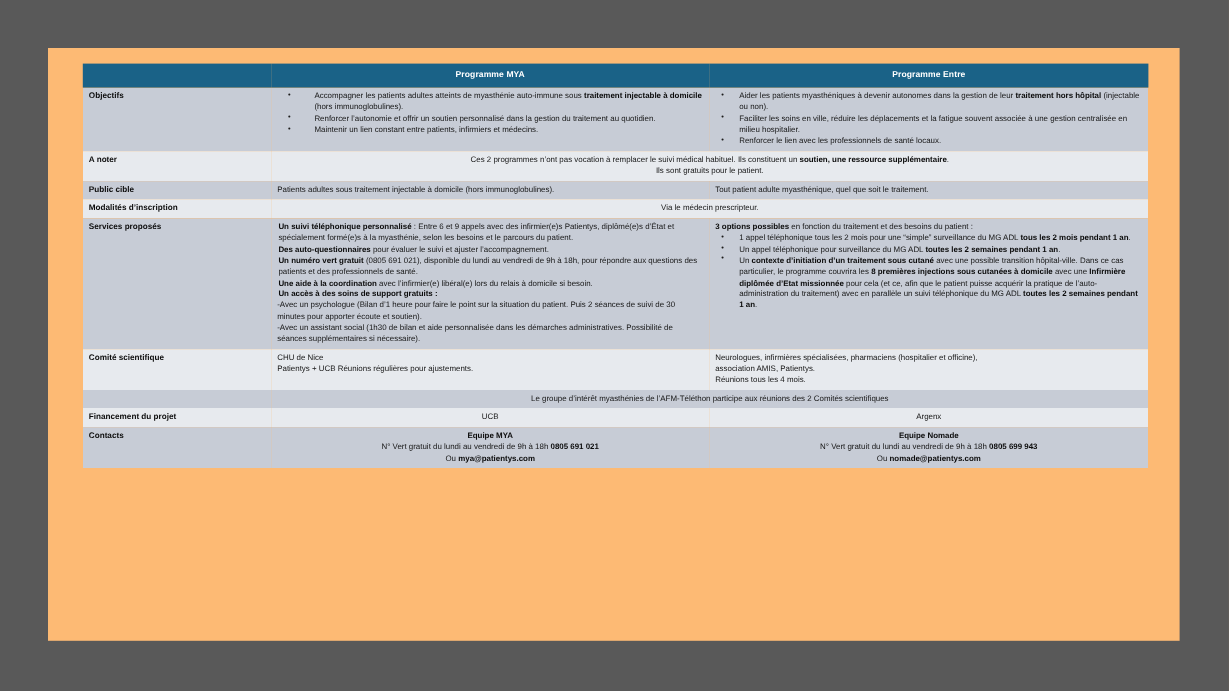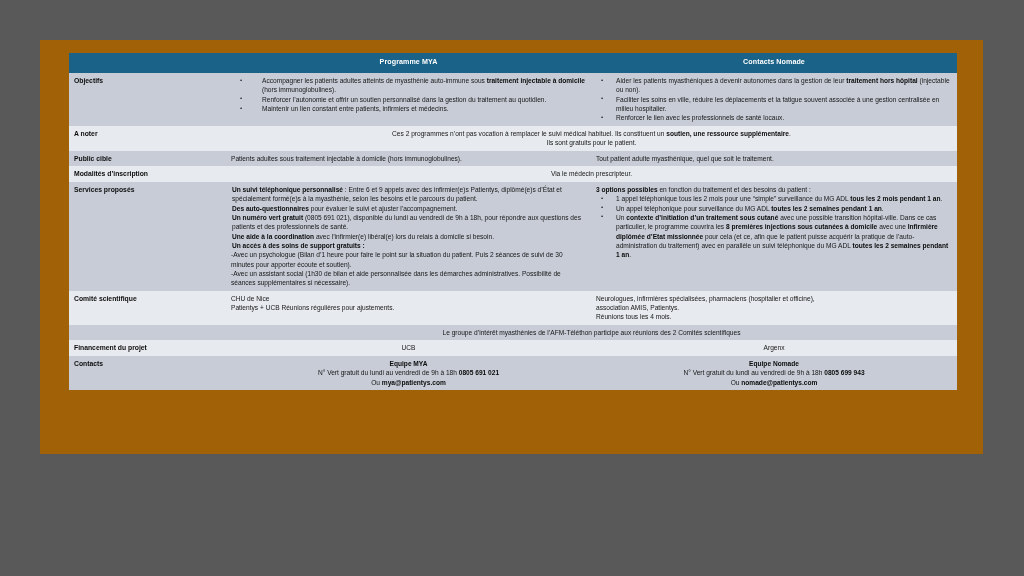--- a/index.html
+++ b/index.html
@@ -9,22 +9,22 @@
     height: 576px;
     overflow: hidden;
     background: #595959;
     font-family: "Liberation Sans", sans-serif;
   }
   #slide {
     position: absolute;
     left: 40px;
     top: 40px;
     width: 943px;
-    height: 414px;
-    background: #a16207;
+    height: 494px;
+    background: #fdba74;
   }
   table.cmp {
     position: absolute;
     left: 29px;
     top: 13px;
     width: 888px;
     border-collapse: collapse;
     table-layout: fixed;
     font-size: 6.6px;
     line-height: 1.42;
@@ -105,21 +105,21 @@
     <colgroup>
       <col class="c-lbl">
         <col class="c-mya">
         <col class="c-nom">
     </colgroup>
     <tbody>
 
       <tr class="hdr">
         <th class="blank"></th>
         <th>Programme MYA</th>
-        <th class="vdiv">Contacts Nomade</th>
+        <th class="vdiv">Programme Entre</th>
       </tr>
 
       <tr>
         <td class="band-dark lbl">Objectifs</td>
         <td class="band-dark">
           <ul class="bl">
             <li><span>Accompagner les patients adultes atteints de myasthénie auto-immune sous </span><b>traitement injectable à domicile</b><span> (hors immunoglobulines).</span></li>
             <li><span>Renforcer l’autonomie et offrir un soutien personnalisé dans la gestion du traitement au quotidien.</span></li>
             <li><span>Maintenir un lien constant entre patients, infirmiers et médecins.</span></li>
           </ul>

